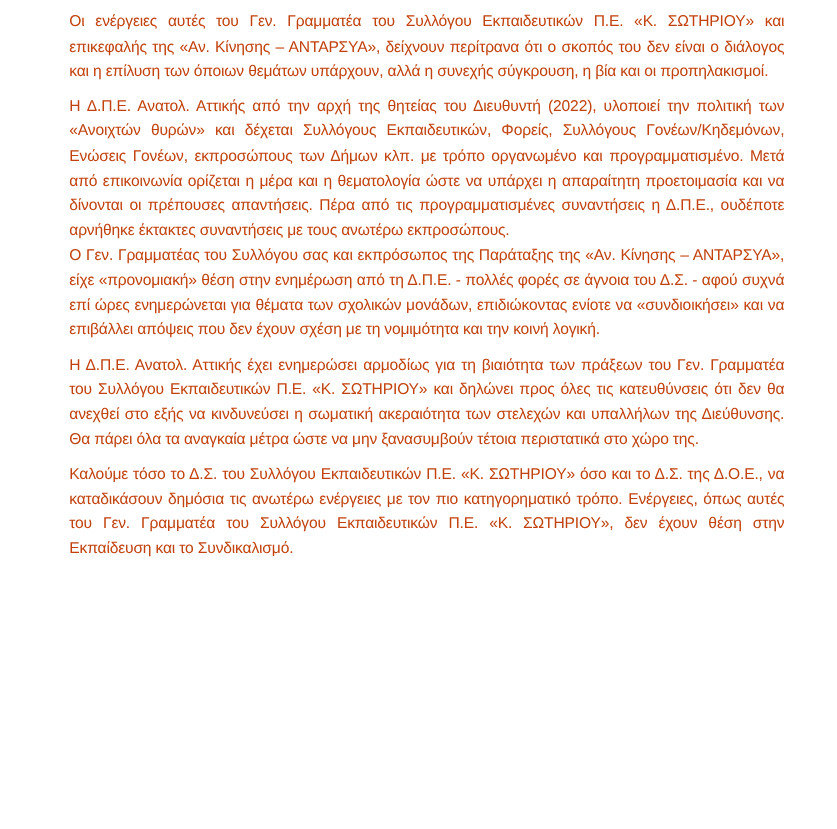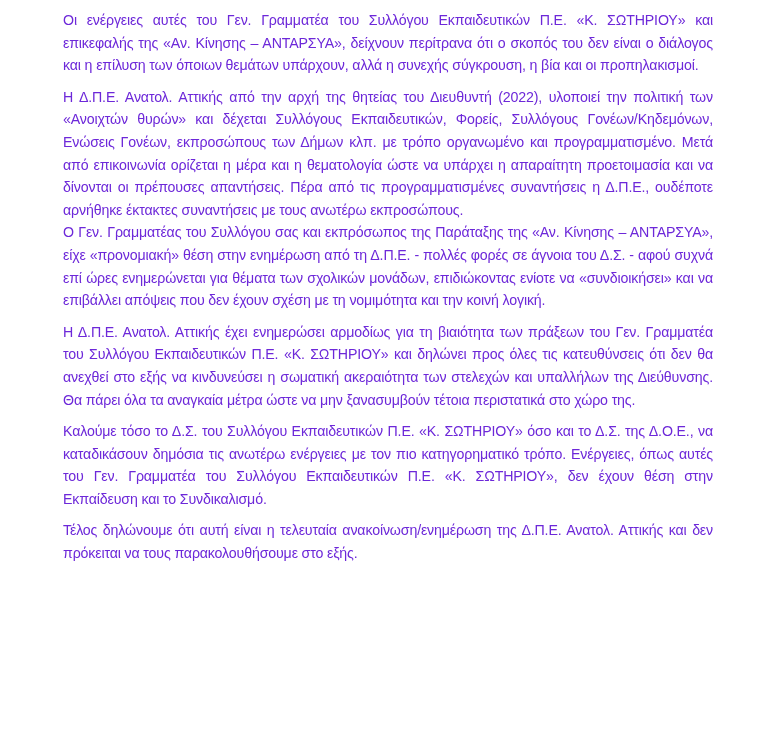--- a/index.html
+++ b/index.html
@@ -14,34 +14,33 @@
     position: relative;
   }
   .page {
     position: absolute;
     left: 63px;
     top: 9px;
     width: 650px;
     font-family: "Liberation Sans", "DejaVu Sans", sans-serif;
     font-size: 14.2px;
     line-height: 22.6px;
-    color: #6d28d9;
+    color: #c2410c;
     letter-spacing: -0.15px;
   }
   .para {
     margin: 0;
     text-align: justify;
   }
   .para.gap-before {
     margin-top: 9px;
   }
 </style>
 </head>
 <body>
 
 <div class="page">
   <p class="para">Οι ενέργειες αυτές του Γεν. Γραμματέα του Συλλόγου Εκπαιδευτικών Π.Ε. «Κ. ΣΩΤΗΡΙΟΥ» και επικεφαλής της «Αν. Κίνησης – ΑΝΤΑΡΣΥΑ», δείχνουν περίτρανα ότι ο σκοπός του δεν είναι ο διάλογος και η επίλυση των όποιων θεμάτων υπάρχουν, αλλά η συνεχής σύγκρουση, η βία και οι προπηλακισμοί.</p>
   <p class="para gap-before">Η Δ.Π.Ε. Ανατολ. Αττικής από την αρχή της θητείας του Διευθυντή (2022), υλοποιεί την πολιτική των «Ανοιχτών θυρών» και δέχεται Συλλόγους Εκπαιδευτικών, Φορείς, Συλλόγους Γονέων/Κηδεμόνων, Ενώσεις Γονέων, εκπροσώπους των Δήμων κλπ. με τρόπο οργανωμένο και προγραμματισμένο. Μετά από επικοινωνία ορίζεται η μέρα και η θεματολογία ώστε να υπάρχει η απαραίτητη προετοιμασία και να δίνονται οι πρέπουσες απαντήσεις. Πέρα από τις προγραμματισμένες συναντήσεις η Δ.Π.Ε., ουδέποτε αρνήθηκε έκτακτες συναντήσεις με τους ανωτέρω εκπροσώπους.</p>
   <p class="para">Ο Γεν. Γραμματέας του Συλλόγου σας και εκπρόσωπος της Παράταξης της «Αν. Κίνησης – ΑΝΤΑΡΣΥΑ», είχε «προνομιακή» θέση στην ενημέρωση από τη Δ.Π.Ε. - πολλές φορές σε άγνοια του Δ.Σ. - αφού συχνά επί ώρες ενημερώνεται για θέματα των σχολικών μονάδων, επιδιώκοντας ενίοτε να «συνδιοικήσει» και να επιβάλλει απόψεις που δεν έχουν σχέση με τη νομιμότητα και την κοινή λογική.</p>
   <p class="para gap-before">Η Δ.Π.Ε. Ανατολ. Αττικής έχει ενημερώσει αρμοδίως για τη βιαιότητα των πράξεων του Γεν. Γραμματέα του Συλλόγου Εκπαιδευτικών Π.Ε. «Κ. ΣΩΤΗΡΙΟΥ» και δηλώνει προς όλες τις κατευθύνσεις ότι δεν θα ανεχθεί στο εξής να κινδυνεύσει η σωματική ακεραιότητα των στελεχών και υπαλλήλων της Διεύθυνσης. Θα πάρει όλα τα αναγκαία μέτρα ώστε να μην ξανασυμβούν τέτοια περιστατικά στο χώρο της.</p>
   <p class="para gap-before">Καλούμε τόσο το Δ.Σ. του Συλλόγου Εκπαιδευτικών Π.Ε. «Κ. ΣΩΤΗΡΙΟΥ» όσο και το Δ.Σ. της Δ.Ο.Ε., να καταδικάσουν δημόσια τις ανωτέρω ενέργειες με τον πιο κατηγορηματικό τρόπο. Ενέργειες, όπως αυτές του Γεν. Γραμματέα του Συλλόγου Εκπαιδευτικών Π.Ε. «Κ. ΣΩΤΗΡΙΟΥ», δεν έχουν θέση στην Εκπαίδευση και το Συνδικαλισμό.</p>
-  <p class="para gap-before">Τέλος δηλώνουμε ότι αυτή είναι η τελευταία ανακοίνωση/ενημέρωση της Δ.Π.Ε. Ανατολ. Αττικής και δεν πρόκειται να τους παρακολουθήσουμε στο εξής.</p>
 </div>
 
 </body></html>

